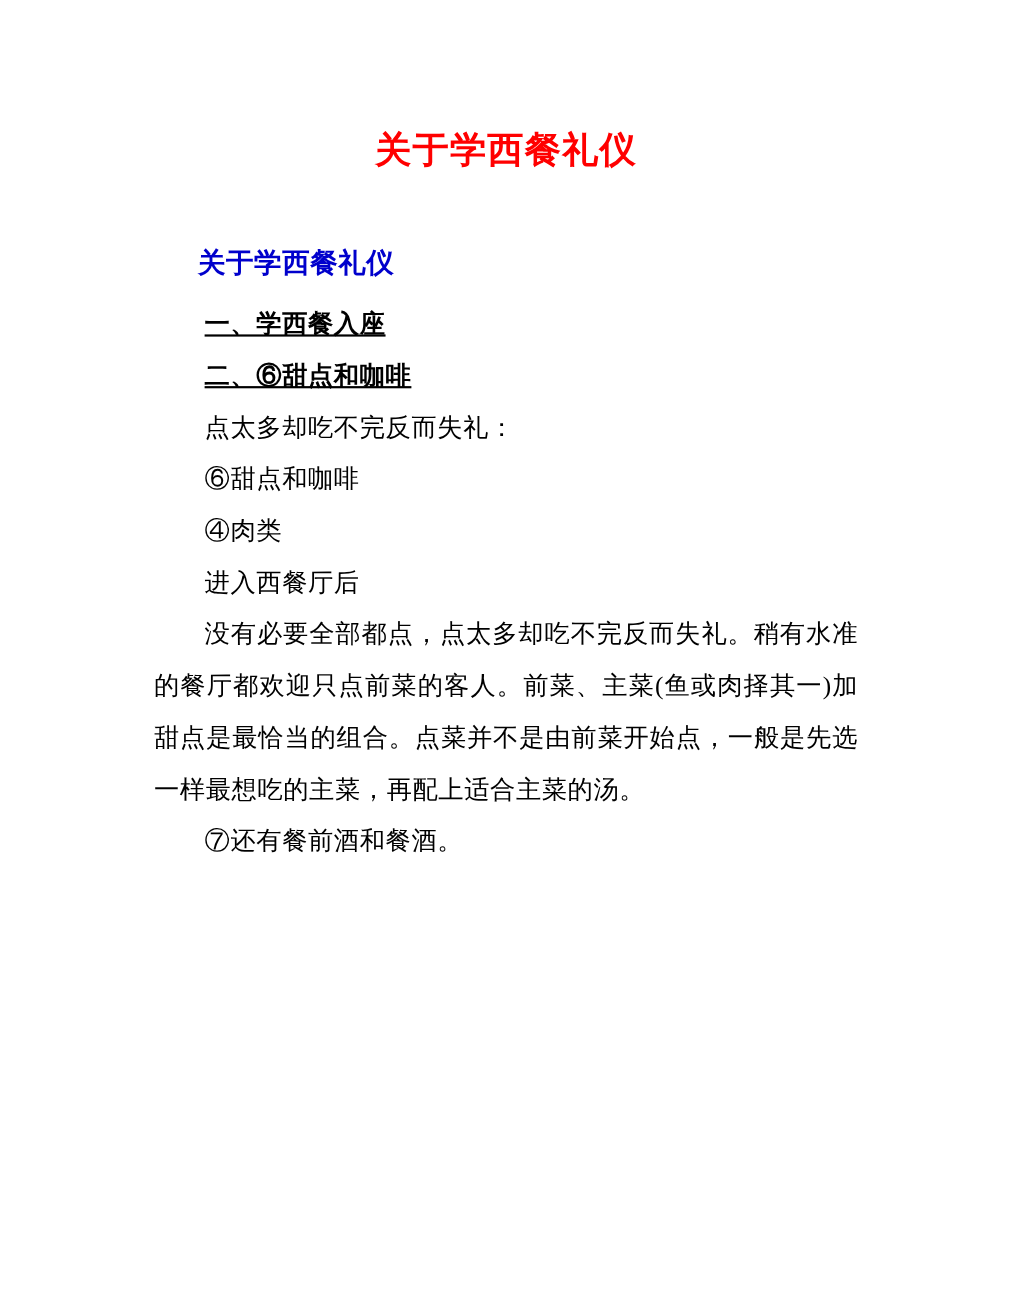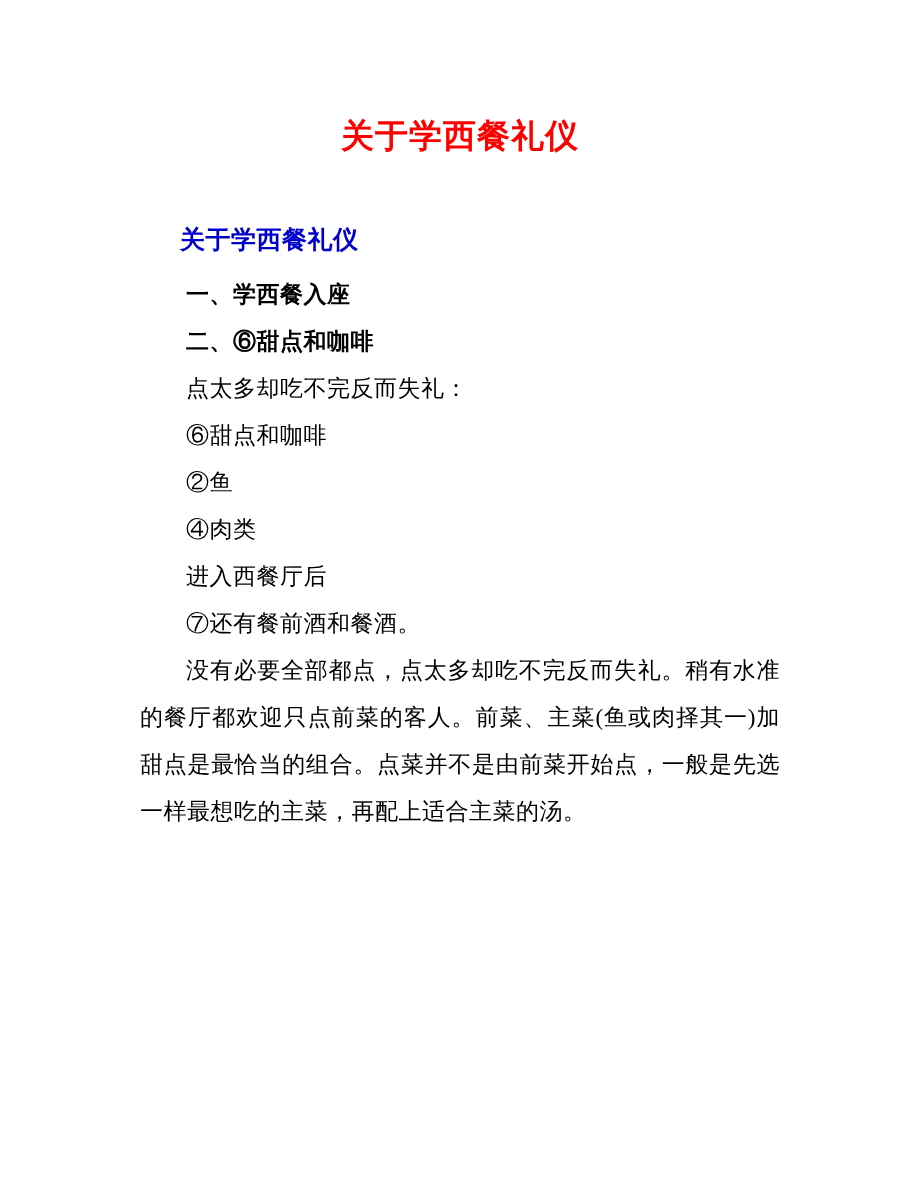--- a/index.html
+++ b/index.html
@@ -51,20 +51,21 @@
     line-height: 47px;
     letter-spacing: 0.5px;
     text-align: justify;
   }
   .body-text p {
     margin: 0;
     text-indent: 2em;
   }
   .sec-heading {
     font-weight: bold;
+    text-decoration: underline;
   }
 </style>
 </head>
 <body>
 
 <div class="page">
 
   <h1 class="title">关于学西餐礼仪</h1>
 
   <div class="content">
@@ -75,28 +76,27 @@
 
       <p class="sec-heading">一、学西餐入座</p>
 
 
       <p class="sec-heading">二、⑥甜点和咖啡</p>
 
       <p class="para">点太多却吃不完反而失礼：</p>
 
       <p class="para list-item">⑥甜点和咖啡</p>
 
-      <p class="para list-item">②鱼</p>
 
 
       <p class="para list-item">④肉类</p>
 
 
       <p class="para list-item">进入西餐厅后</p>
 
+      <p class="para">没有必要全部都点，点太多却吃不完反而失礼。稍有水准的餐厅都欢迎只点前菜的客人。前菜、主菜(鱼或肉择其一)加甜点是最恰当的组合。点菜并不是由前菜开始点，一般是先选一样最想吃的主菜，再配上适合主菜的汤。</p>
+
       <p class="para list-item">⑦还有餐前酒和餐酒。</p>
-
-      <p class="para">没有必要全部都点，点太多却吃不完反而失礼。稍有水准的餐厅都欢迎只点前菜的客人。前菜、主菜(鱼或肉择其一)加甜点是最恰当的组合。点菜并不是由前菜开始点，一般是先选一样最想吃的主菜，再配上适合主菜的汤。</p>
 
     </div>
   </div>
 
 </div>
 
 </body></html>

